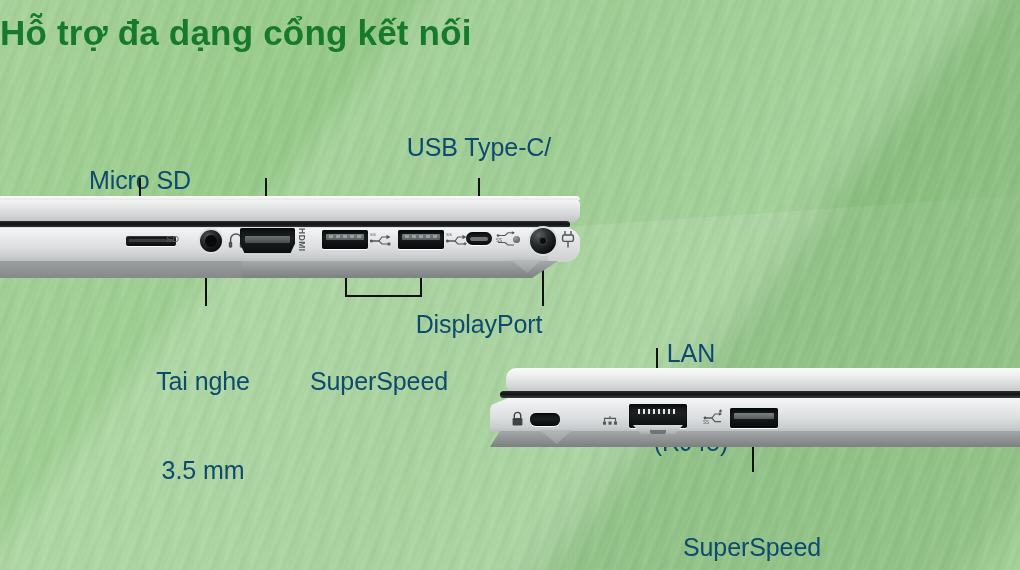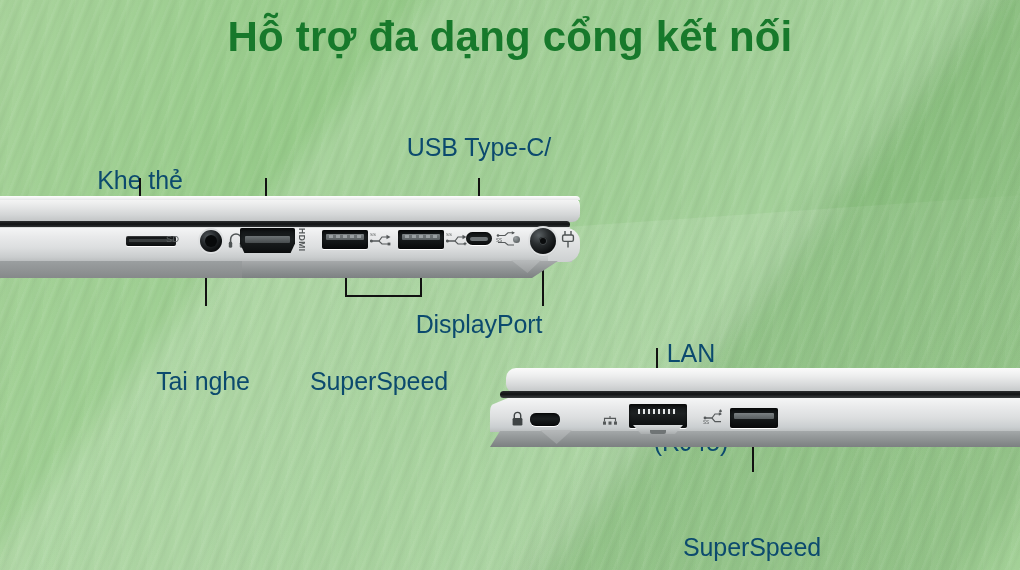--- a/index.html
+++ b/index.html
@@ -62,21 +62,21 @@
         rgba(255,255,255,0.05) 0px,
         rgba(255,255,255,0.00) 9px,
         rgba(0,0,0,0.025) 17px,
         rgba(255,255,255,0.00) 26px);
     opacity:.7;
   }
 
   
   .title{
     position:absolute; left:0; top:14px; width:1020px;
-    text-align:center; font-size:42px; font-weight:bold;
+    text-align:left; font-size:35px; font-weight:bold;
     color:#17792b; letter-spacing:.2px; line-height:1.1;
   }
 
   
   .label{
     position:absolute; color:#0c4a6e; font-size:25px;
     line-height:1.18; white-space:pre; letter-spacing:-0.1px;
   }
   .label.c{ text-align:center; transform:translateX(-50%); }
 
@@ -304,36 +304,36 @@
   <div class="bg-base"></div>
   <div class="bg-diag-a"></div>
   <div class="bg-diag-b"></div>
   <div class="bg-diag-c"></div>
   <div class="bg-waves"></div>
   <div class="bg-waves2"></div>
 
   <div class="title">Hỗ trợ đa dạng cổng kết nối</div>
 
   <div class="label c" style="left:140px; top:107px;">
-    <div>Khe thẻ</div>
     <div>Micro SD</div>
   </div>
 
   <div class="label c" style="left:266px; top:142px;">
     <div>HDMI</div>
   </div>
 
   <div class="label c" style="left:479px; top:74px;">
     <div>USB Type-C/</div>
     <div>Power Delivery/</div>
     <div>DisplayPort</div>
   </div>
 
   <div class="label c" style="left:203px; top:308px;">
     <div>Tai nghe</div>
+    <div>3.5 mm</div>
   </div>
 
   <div class="label c" style="left:379px; top:308px;">
     <div>SuperSpeed</div>
   </div>
 
   <div class="label c" style="left:543px; top:308px;">
     <div>Sạc</div>
   </div>
 

